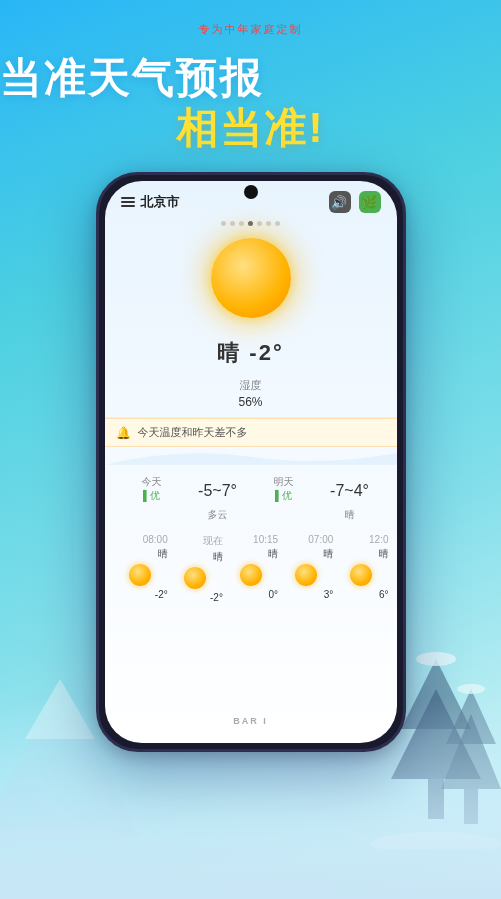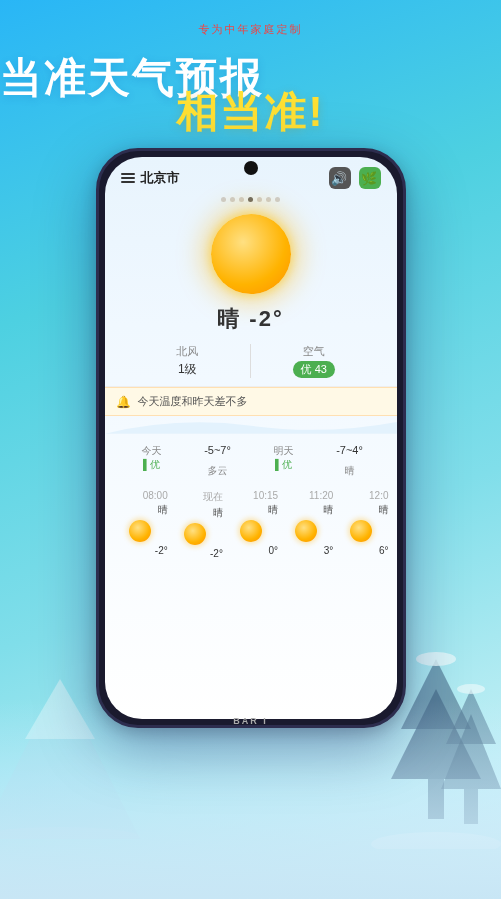--- a/index.html
+++ b/index.html
@@ -48,34 +48,34 @@
       text-align: left;
       font-size: 42px;
       font-weight: 900;
       color: #fff;
       text-shadow: 0 2px 8px rgba(0,80,180,0.2);
       letter-spacing: 2px;
     }
 
     .headline-2 {
       position: absolute;
-      top: 84px;
+      top: 100px;
       width: 100%;
       text-align: center;
       font-size: 42px;
       font-weight: 900;
       color: #ffe033;
       text-shadow: 0 2px 10px rgba(180,120,0,0.25);
       letter-spacing: 2px;
     }
 
     
     .phone {
       position: absolute;
-      top: 148px;
+      top: 172px;
       left: 50%;
       transform: translateX(-50%);
       width: 310px;
       height: 580px;
       background: #1a1a2e;
       border-radius: 42px;
       box-shadow: 0 20px 60px rgba(0,0,80,0.35), 0 4px 16px rgba(0,0,0,0.2);
       overflow: hidden;
       border: 3px solid #2d2d4e;
     }
@@ -190,20 +190,21 @@
     }
 
     
     .weather-main {
       text-align: center;
       font-size: 22px;
       font-weight: 600;
       color: #333;
       letter-spacing: 2px;
       padding: 4px 0 6px;
+      margin-top: 10px;
     }
 
     
     .stats-row {
       display: flex;
       justify-content: center;
       padding: 4px 20px 8px;
       border-bottom: 1px solid #eee;
     }
 
@@ -267,22 +268,23 @@
       flex: 1;
       text-align: center;
     }
 
     .forecast-label {
       color: #888;
       font-size: 10px;
     }
 
     .forecast-temp {
-      font-size: 11px;
+      font-size: 16px;
       color: #333;
+      margin-top: 7px;
     }
 
     .forecast-desc {
       font-size: 10px;
       color: #888;
       margin-top: 8px;
     }
 
     .forecast-quality {
       font-size: 10px;
@@ -436,28 +438,22 @@
     </div>
 
     <div class="sun-container">
       <div class="sun"></div>
     </div>
 
     <div class="weather-main">晴  -2°</div>
 
     <div class="stats-row">
       <div class="stat-item">
-        <div class="stat-label">北风</div>
-        <div class="stat-value">1级</div>
-      </div>
-      <div class="stat-item">
-        <div class="stat-label">空气</div>
-        <div class="stat-value">
-          <span class="stat-badge">优 43</span>
-        </div>
+        <div class="stat-label">湿度</div>
+        <div class="stat-value">56%</div>
       </div>
     </div>
 
     <div class="alert-bar">
       <span class="bell-icon">🔔</span>
       <span>今天温度和昨天差不多</span>
     </div>
 
     <div class="wave-divider">
       <svg viewBox="0 0 298 18" xmlns="http://www.w3.org/2000/svg">
@@ -497,21 +493,21 @@
         <div class="hourly-icon"></div>
         <div class="h-temp">-2°</div>
       </div>
       <div class="hourly-item">
         <div class="h-time">10:15</div>
         <div class="h-label">晴</div>
         <div class="hourly-icon"></div>
         <div class="h-temp">0°</div>
       </div>
       <div class="hourly-item">
-        <div class="h-time">11:20</div>
+        <div class="h-time">07:00</div>
         <div class="h-label">晴</div>
         <div class="hourly-icon"></div>
         <div class="h-temp">3°</div>
       </div>
       <div class="hourly-item">
         <div class="h-time">12:0</div>
         <div class="h-label">晴</div>
         <div class="hourly-icon"></div>
         <div class="h-temp">6°</div>
       </div>

